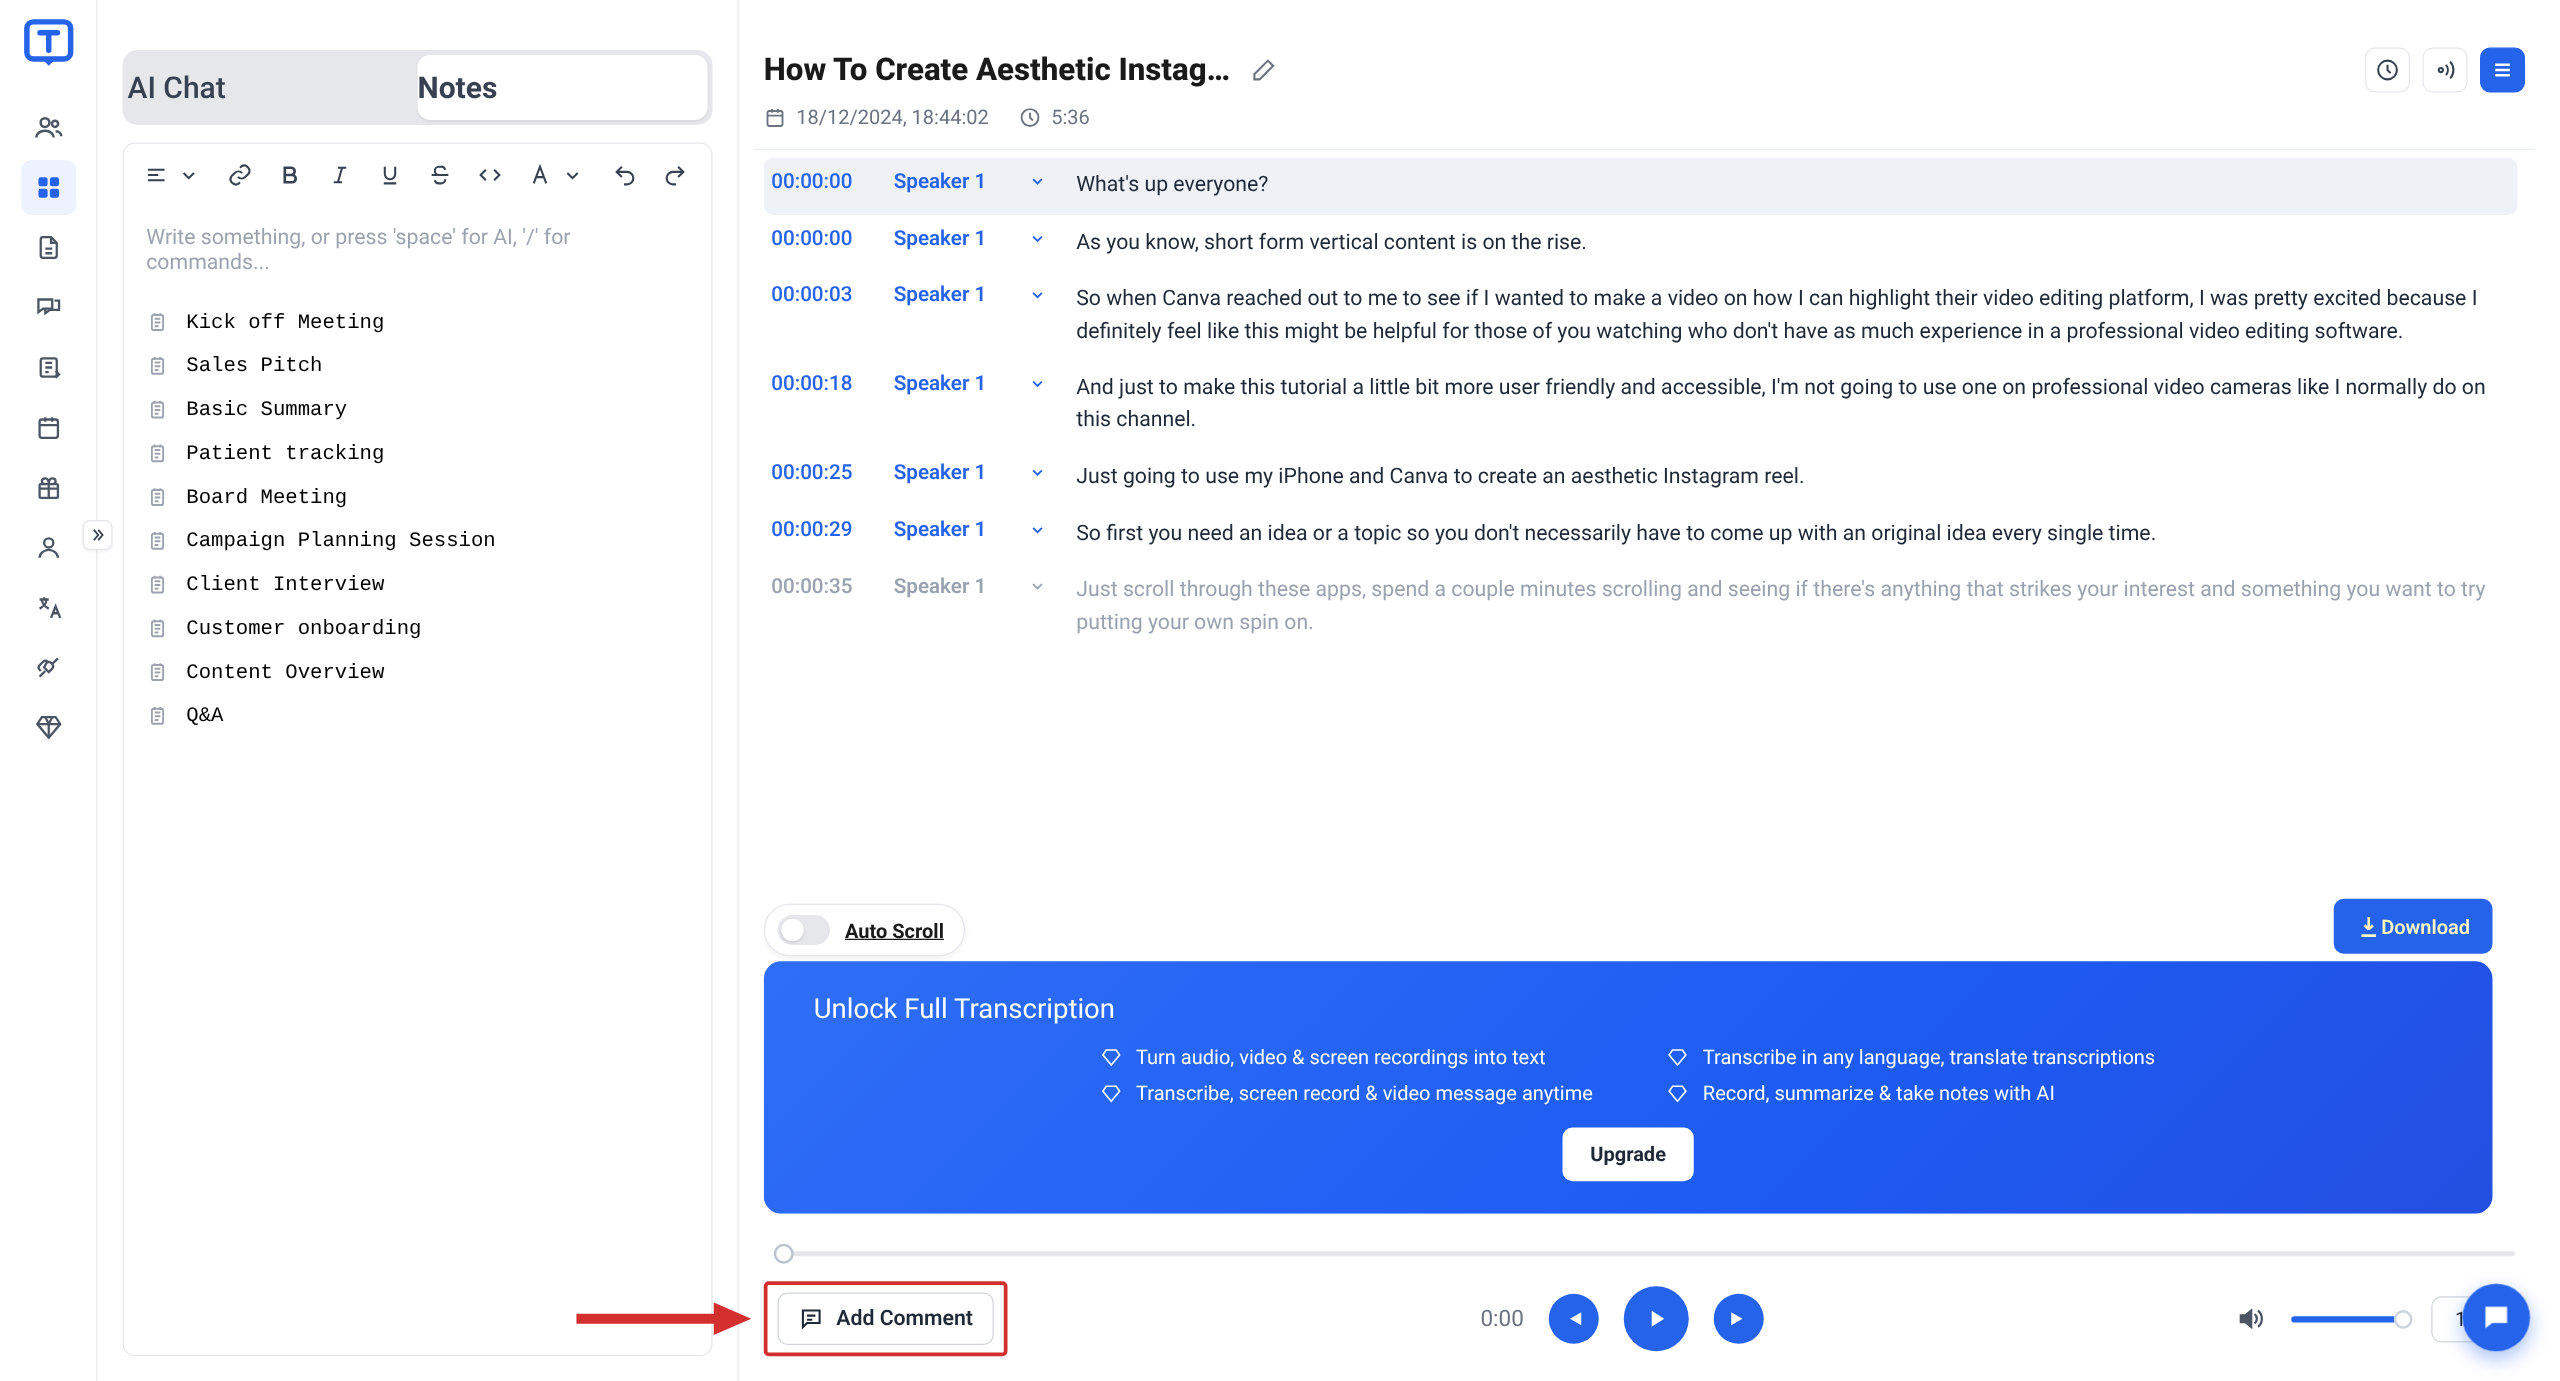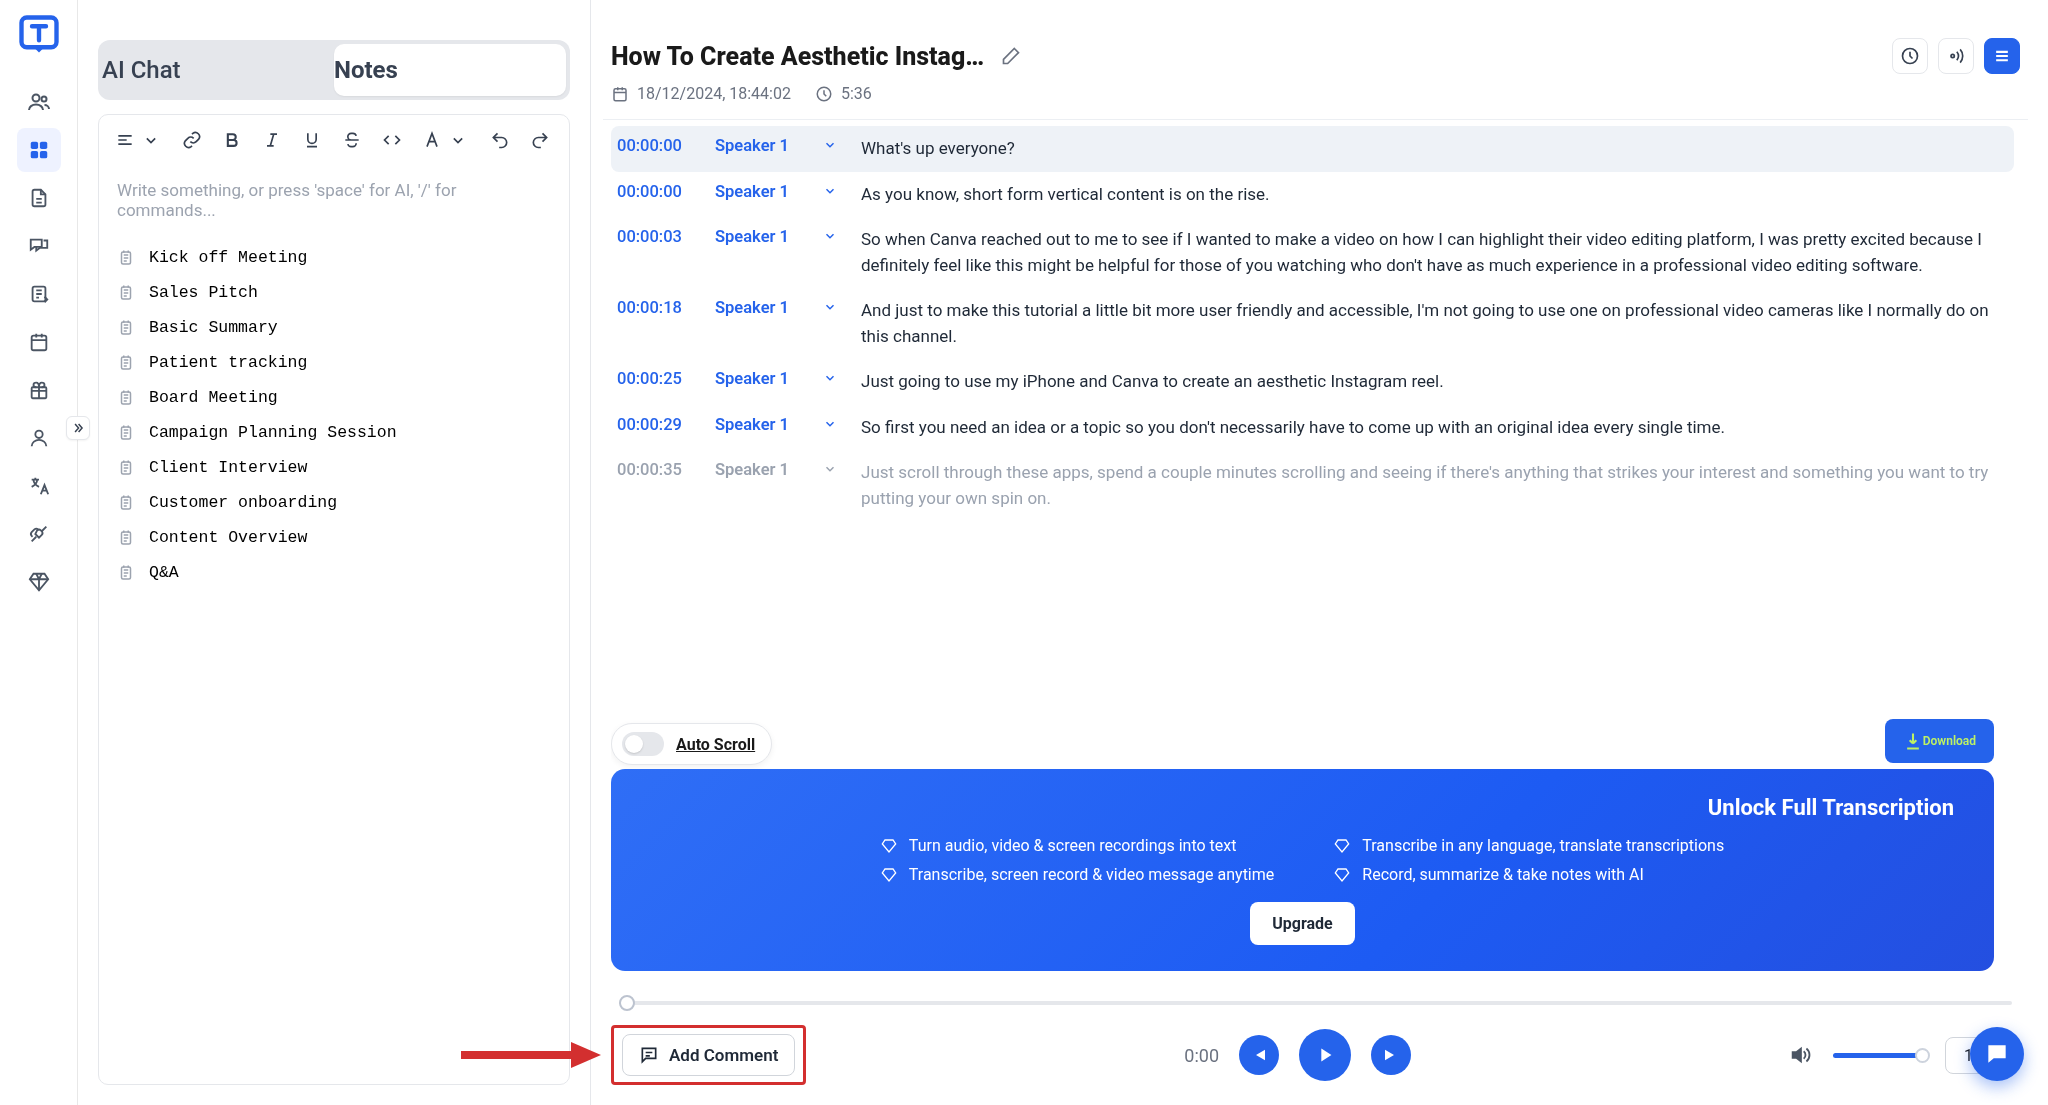--- a/index.html
+++ b/index.html
@@ -54,24 +54,24 @@
   .t-spk { color:#2563eb; font-size:16.5px; font-weight:600; min-width: 90px;}
   .t-chev { color:#2563eb; width:16px; margin: 2px 10px 0 6px;}
   .t-text { flex:1; font-size:17px; color:#1f2937; line-height: 1.5;}
   .faded .t-text, .faded .t-ts, .faded .t-spk, .faded .t-chev { color: #9aa2af; }
 
   .autoscroll { position:absolute; left:0; bottom:206px; background:#fff; border:1px solid #e5e7eb; border-radius:30px; padding:8px 16px 8px 10px; display:flex; align-items:center; gap:12px; box-shadow: 0 2px 6px rgba(0,0,0,0.06);}
   .toggle { width:42px; height:24px; background:#e5e7eb; border-radius:20px; position:relative;}
   .toggle::after { content:""; position:absolute; width:18px; height:18px; background:#fff; border-radius:50%; top:3px; left:3px; box-shadow:0 1px 2px rgba(0,0,0,0.15);}
   .autoscroll-label { font-weight:700; font-size:16px;text-decoration:underline; }
 
-  .download-btn { position:absolute; right:26px; bottom:208px; background:#2563eb; color:#bef264; border-radius:8px; padding:12px 18px; font-size:12px; font-weight:600; display:flex; align-items:center; cursor:pointer; }
+  .download-btn { position:absolute; right:26px; bottom:208px; background:#2563eb; color:#fef9c3; border-radius:8px; padding:12px 18px; font-size:16px; font-weight:600; display:flex; align-items:center; cursor:pointer; }
 
   .unlock-banner { position:absolute; left:0; right:26px; bottom:0; background: linear-gradient(135deg, #2f6ef6 0%, #1d5bf3 60%, #244fe0 100%); border-radius:14px; color:#fff; padding:26px 40px; overflow:hidden;}
-  .unlock-title { text-align:right; font-size:22px; font-weight:700; margin-bottom:16px;}
+  .unlock-title { text-align:left; font-size:22px; font-weight:400; margin-bottom:16px;}
   .unlock-grid { display:flex; gap:60px; justify-content:center;}
   .ucol { display:flex; flex-direction:column; gap:10px; }
   .uline { display:flex; align-items:center; gap:12px; font-size:16px;}
   .upgrade-btn { background:#fff; color:#1f2937; font-weight:700; padding:12px 22px; border-radius:8px; margin: 18px auto 0 auto; display:block; width:fit-content; cursor:pointer; font-size:16px;}
 
   .player { margin-top: 14px; }
   .progress { height:4px; background:#e5e7eb; border-radius:4px; position:relative; margin: 16px 8px 0 8px;}
   .progress-dot { position:absolute; left:0; top:-6px; width:16px; height:16px; background:#fff; border:2px solid #bcc3cf; border-radius:50%;}
   .player-row { display:flex; align-items:center; justify-content:space-between; margin-top: 20px; gap: 23px;}
   .add-comment-wrap { border:3px solid #d32f2f; padding:6px 8px; border-radius:4px; display:flex; align-items:center;}

